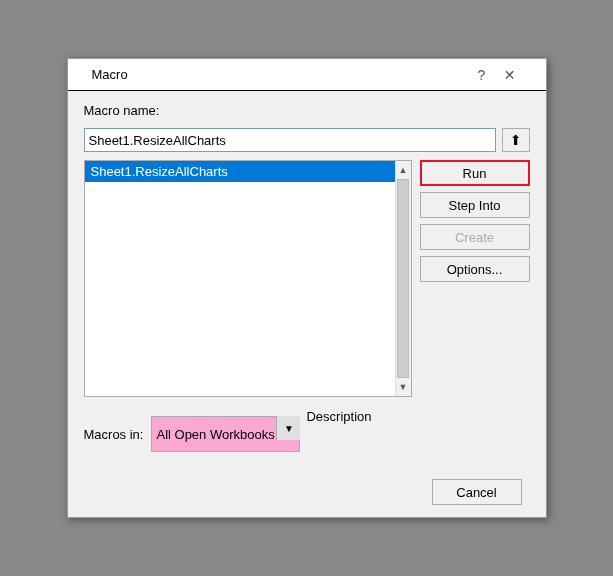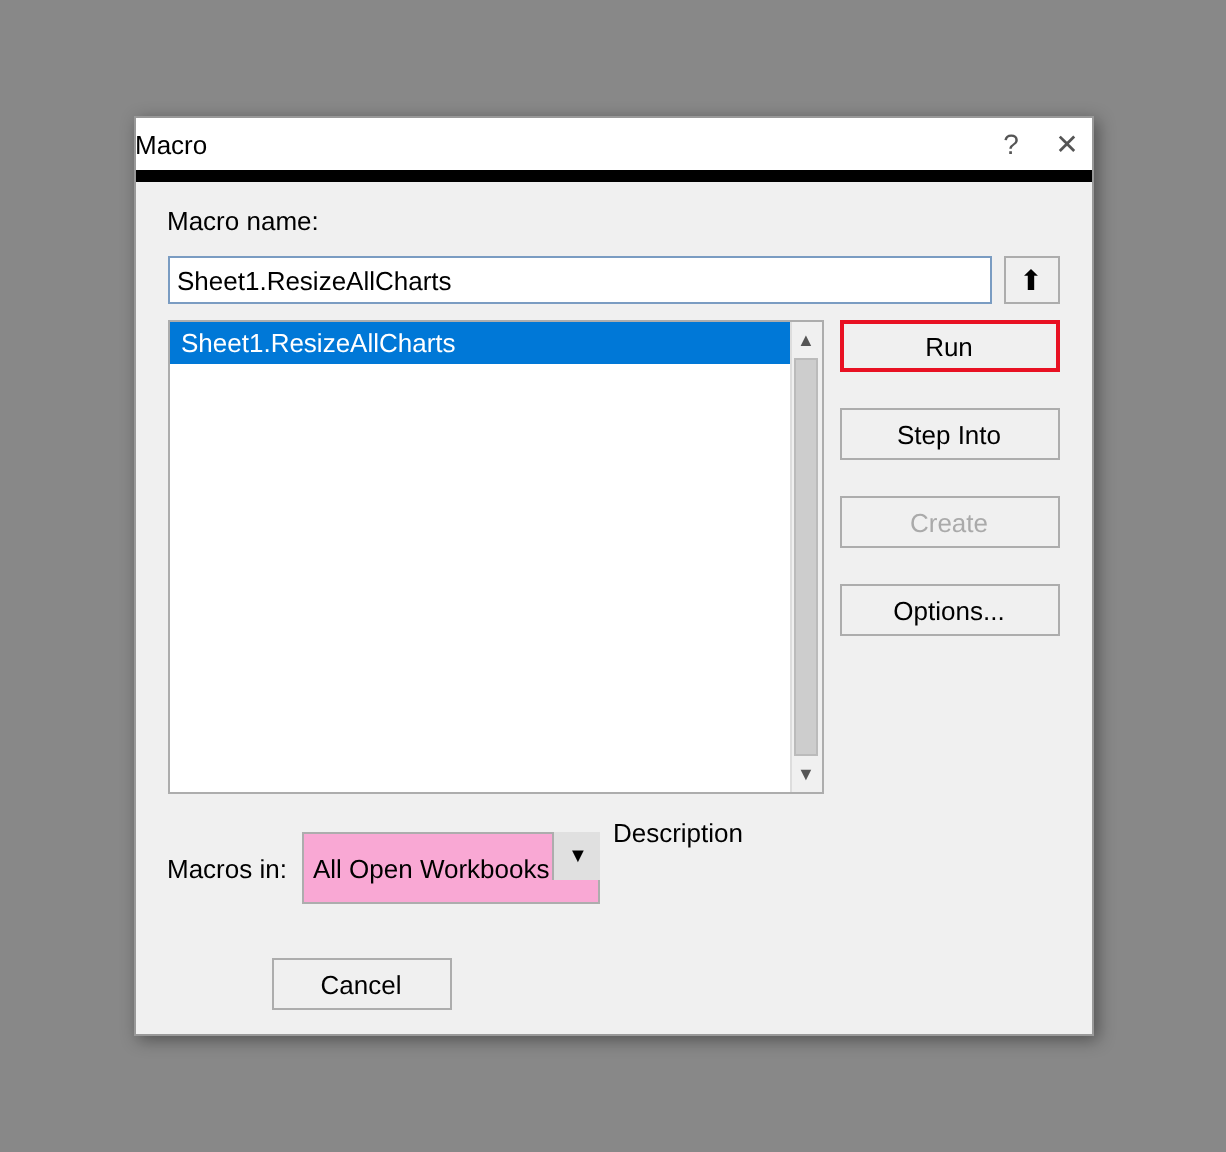--- a/index.html
+++ b/index.html
@@ -20,22 +20,22 @@
       width: 480px;
       min-height: 460px;
       display: flex;
       flex-direction: column;
     }
     .title-bar {
       background: #fff;
       display: flex;
       align-items: center;
       justify-content: space-between;
-      padding: 6px 0;
-      border-bottom: 6px solid #000000;
+      padding: 6px 24px;
+      border-bottom: 1px solid #000000;
       height: 32px;
       gap: 32px;
     }
     .title-bar-left {
       display: flex;
       align-items: center;
       gap: 8px;
     }
     .title-text {
       font-size: 13px;
@@ -154,21 +154,21 @@
       flex: 1;
       width: 12px;
       background: #cdcdcd;
       border: 1px solid #bbb;
       margin: 2px 0;
     }
 
     .buttons-col {
       display: flex;
       flex-direction: column;
-      gap: 18px;
+      gap: 6px;
       width: 110px;
     }
     .action-btn {
       width: 110px;
       height: 26px;
       border: 1px solid #adadad;
       background: #f0f0f0;
       cursor: pointer;
       font-size: 13px;
       text-align: center;
@@ -227,21 +227,21 @@
     }
     .description-label {
       font-size: 13px;
       color: #000;
     }
     .description-area {
       height: 50px;
     }
     .footer-row {
       display: flex;
-      justify-content: flex-start;
+      justify-content: flex-end;
       padding: 8px 24px 12px;
       margin-left: 44px;
     }
     .cancel-btn {
       width: 90px;
       height: 26px;
       border: 1px solid #adadad;
       background: #f0f0f0;
       cursor: pointer;
       font-size: 13px;

